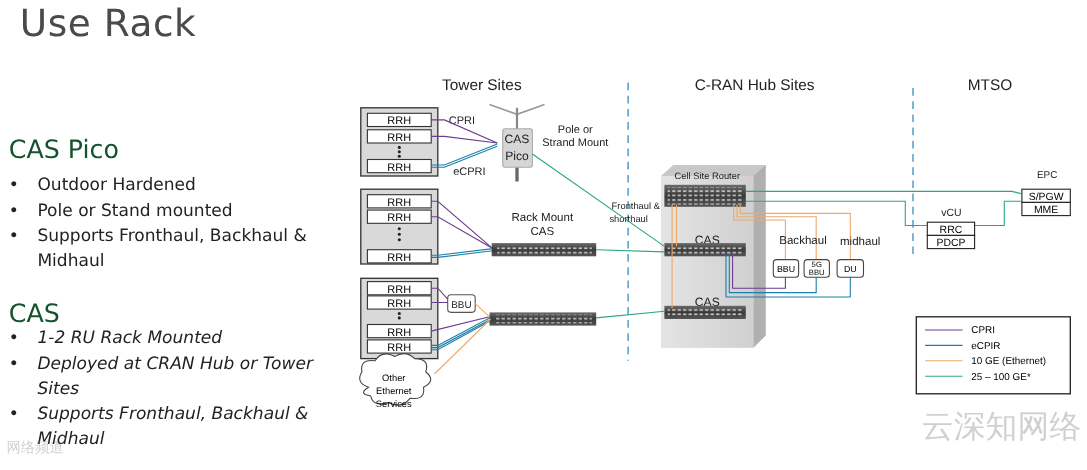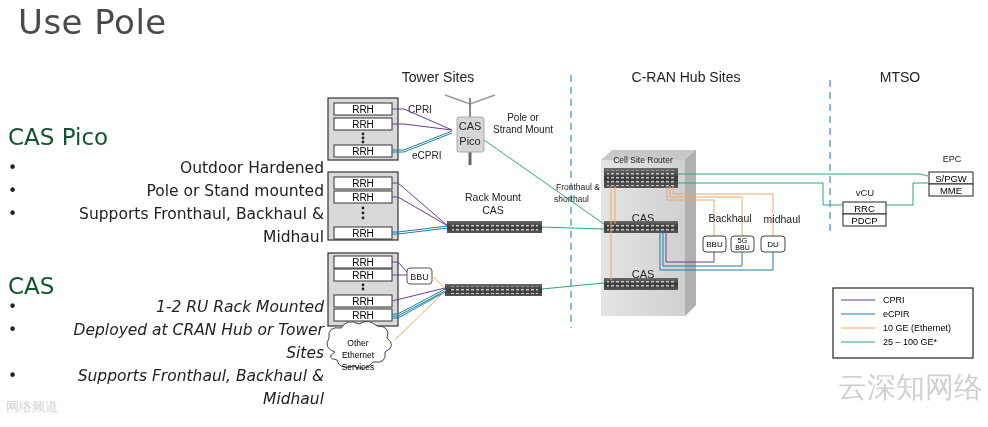--- a/index.html
+++ b/index.html
@@ -1,28 +1,28 @@
 <!DOCTYPE html>
 <html><head>
 <meta charset="utf-8">
 <style>
   html, body { margin:0; padding:0; background:#ffffff; }
   body { width:988px; height:427px; position:relative; overflow:hidden; font-family:"Liberation Sans", "DejaVu Sans", sans-serif; }
   .title { position:absolute; left:18px; top:2px; font-size:34px; color:#4a4a4a; font-family:"DejaVu Sans", sans-serif; font-weight:normal; letter-spacing:0.5px; }
   .section-h { position:absolute; left:8px; font-size:23px; color:#14532d; font-family:"DejaVu Sans", sans-serif; }
   .bullets { position:absolute; left:8px; margin:0; padding:0; list-style:none; font-family:"DejaVu Sans", sans-serif; font-size:15.5px; color:#222; line-height:23px; }
-  .bullets li { position:relative; padding-left:26px; width:290px;text-align:right; }
+  .bullets li { position:relative; padding-left:26px; width:290px; }
   .bullets li::before { content:"•"; position:absolute; left:0; top:0; }
   svg text { font-family:"Liberation Sans", "DejaVu Sans", sans-serif; }
   .watermark { position:absolute; color:rgba(120,120,120,0.35); font-family:"DejaVu Sans", sans-serif; }
 </style>
 </head>
 <body>
 
-<div class="title">Use Pole</div>
+<div class="title">Use Rack</div>
 
 <div class="section-h" style="top:124px;">CAS Pico</div>
 <ul class="bullets" style="top:157px;">
   <li>Outdoor Hardened</li>
   <li>Pole or Stand mounted</li>
   <li>Supports Fronthaul, Backhaul &amp; Midhaul</li>
 </ul>
 
 <div class="section-h" style="top:273px;">CAS</div>
 <ul class="bullets" style="top:296px;font-style:italic;">

